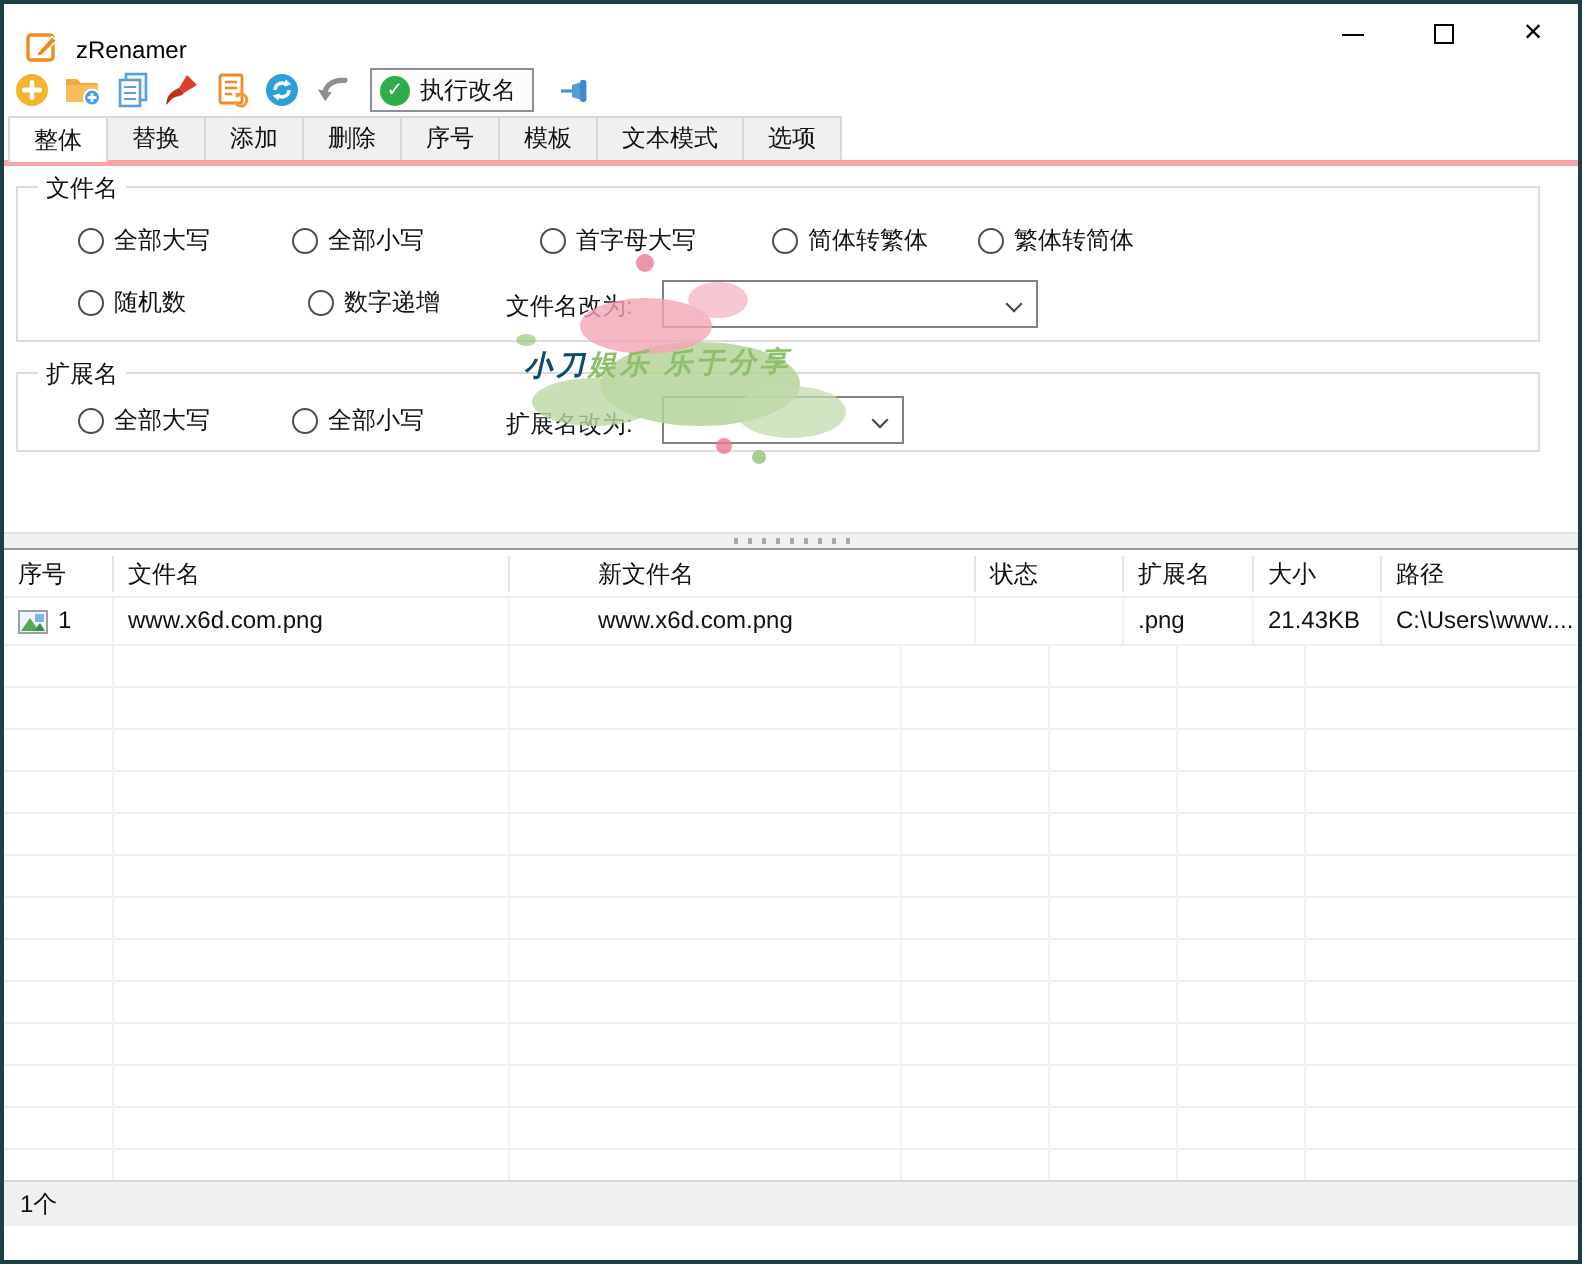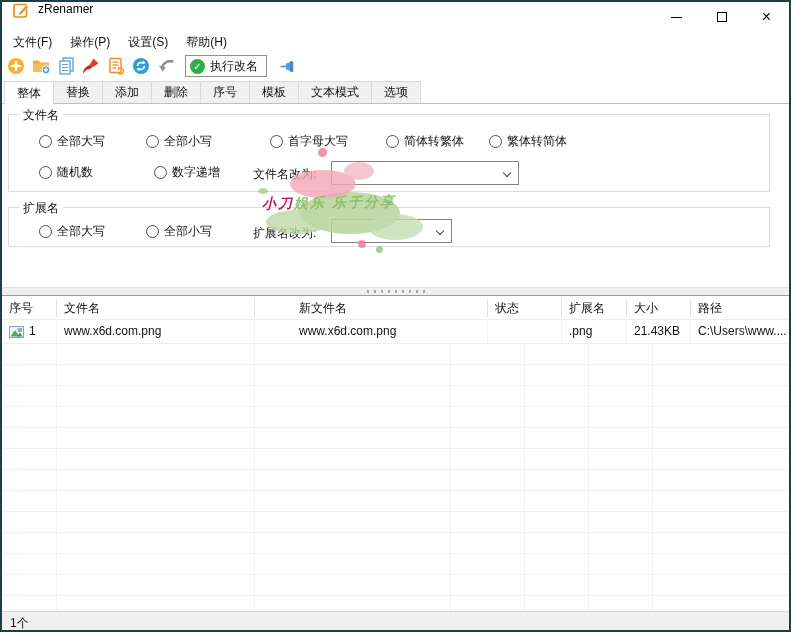--- a/index.html
+++ b/index.html
@@ -2,21 +2,21 @@
 <html><head>
 <meta charset="utf-8">
 <style>
   * { margin:0; padding:0; box-sizing:border-box; }
   html,body { background:#888; }
   body { font-family:"Liberation Sans","DejaVu Sans",sans-serif; font-size:12px; color:#111; }
   .window { position:relative; width:791px; height:632px; background:#fff;
             border:2px solid #1b4044; overflow:hidden; }
 
   
-  .titlebar { height:30px; display:flex; align-items:flex-start; padding-left:11px; background:#fff; position:relative; }
+  .titlebar { height:30px; display:flex; align-items:flex-end; padding-left:11px; background:#fff; position:relative; }
   .app-title { margin-left:8px; font-size:12px; color:#000; }
   .win-controls { position:absolute; right:0; top:0; height:30px; display:flex; }
   .win-btn { width:45px; height:30px; display:flex; align-items:center; justify-content:center; cursor:default; }
   .glyph-min { width:11px; height:1px; background:#000; }
   .glyph-max { width:10px; height:10px; border:1px solid #000; }
   .glyph-close { font-size:16px; line-height:1; color:#000; }
 
   
   .menubar { height:21px; display:flex; align-items:center; padding-left:2px; background:#fff; }
   .menu-item { padding:0 9px; line-height:21px; }
@@ -25,21 +25,21 @@
   .toolbar { height:26px; display:flex; align-items:center; padding-left:4px; gap:5px; background:#fff; }
   .tool-ico { width:20px; height:20px; display:flex; align-items:center; justify-content:center; }
   .exec-btn { height:22px; margin-left:4px; display:flex; align-items:center; gap:5px;
               border:1px solid #8f8f8f; background:#fcfcfc; padding:0 8px 0 4px; }
   .check-circle { width:15px; height:15px; border-radius:50%; background:#2ead49; color:#fff;
                   font-size:10px; font-weight:bold; display:flex; align-items:center; justify-content:center; }
   .pin-wrap { margin-left:5px; }
 
   
   .tabbar { height:25px; display:flex; align-items:flex-end; padding-left:2px; background:#fff;
-            border-bottom:1px solid #fca5a5; }
+            border-bottom:3px solid #fca5a5; }
   .tab { padding:0 12px; line-height:21px; height:22px; background:#f0f0f0;
          border:1px solid #d9d9d9; border-bottom:none; margin-right:-1px; position:relative; }
   .tab.active { background:#fff; height:23px; line-height:23px; z-index:2; margin-bottom:-1px; }
 
   
   .panel { position:relative; height:183px; background:#fff; }
   .groupbox { position:absolute; left:6px; width:762px; border:1px solid #dcdcdc; background:#fff; }
   .gb-filename { top:10px; height:78px; }
   .gb-extension { top:103px; height:40px; }
   .gb-legend { position:absolute; top:-8px; left:10px; background:#fff; padding:0 4px; }
@@ -48,21 +48,21 @@
   .combo-label { position:absolute; white-space:nowrap; }
   .combo { position:absolute; height:24px; background:#fff; border:1px solid #828282; }
   .chev { position:absolute; right:8px; top:8px; width:6px; height:6px;
           border-right:1.4px solid #444; border-bottom:1.4px solid #444; transform:rotate(45deg); }
 
   
   .watermark { position:absolute; left:246px; top:40px; width:195px; height:110px; z-index:6; pointer-events:none; }
   .blob { position:absolute; border-radius:50%; }
   .wm-text { position:absolute; left:14px; top:50px; width:180px; font-size:14px; font-weight:bold;
              font-style:italic; letter-spacing:2px; transform:rotate(-1deg); white-space:nowrap; }
-  .wm-pink { color:#be185d; }
+  .wm-pink { color:#0c4a6e; }
   .wm-green { color:#8fbf6d; }
 
   
   .splitter { height:9px; background:#f0f0f0; border-top:1px solid #e2e2e2; border-bottom:1px solid #9a9a9a;
               display:flex; align-items:center; justify-content:center; }
   .grip { width:58px; height:3px;
           background:repeating-linear-gradient(90deg,#a8a8a8 0 2px,transparent 2px 7px); }
 
   
   .filetable { height:315px; background:#fff; overflow:hidden; display:flex; flex-direction:column; }
@@ -105,26 +105,20 @@
         </div>
       <div class="win-btn">
           <div class="glyph-max"></div>
         </div>
       <div class="win-btn">
           <span class="glyph-close">×</span>
         </div>
     </div>
   </div>
 
-  <div class="menubar">
-    <span class="menu-item">文件(F)</span>
-    <span class="menu-item">操作(P)</span>
-    <span class="menu-item">设置(S)</span>
-    <span class="menu-item">帮助(H)</span>
-  </div>
 
   <div class="toolbar">
     <div class="tool-ico">
       <svg width="18" height="18" viewBox="0 0 18 18">
         <circle cx="9" cy="9" r="8" fill="#f3b32a"></circle>
         <rect x="7.8" y="4" width="2.4" height="10" rx="1" fill="#fff"></rect>
         <rect x="4" y="7.8" width="10" height="2.4" rx="1" fill="#fff"></rect>
       </svg>
     </div>
     <div class="tool-ico">

